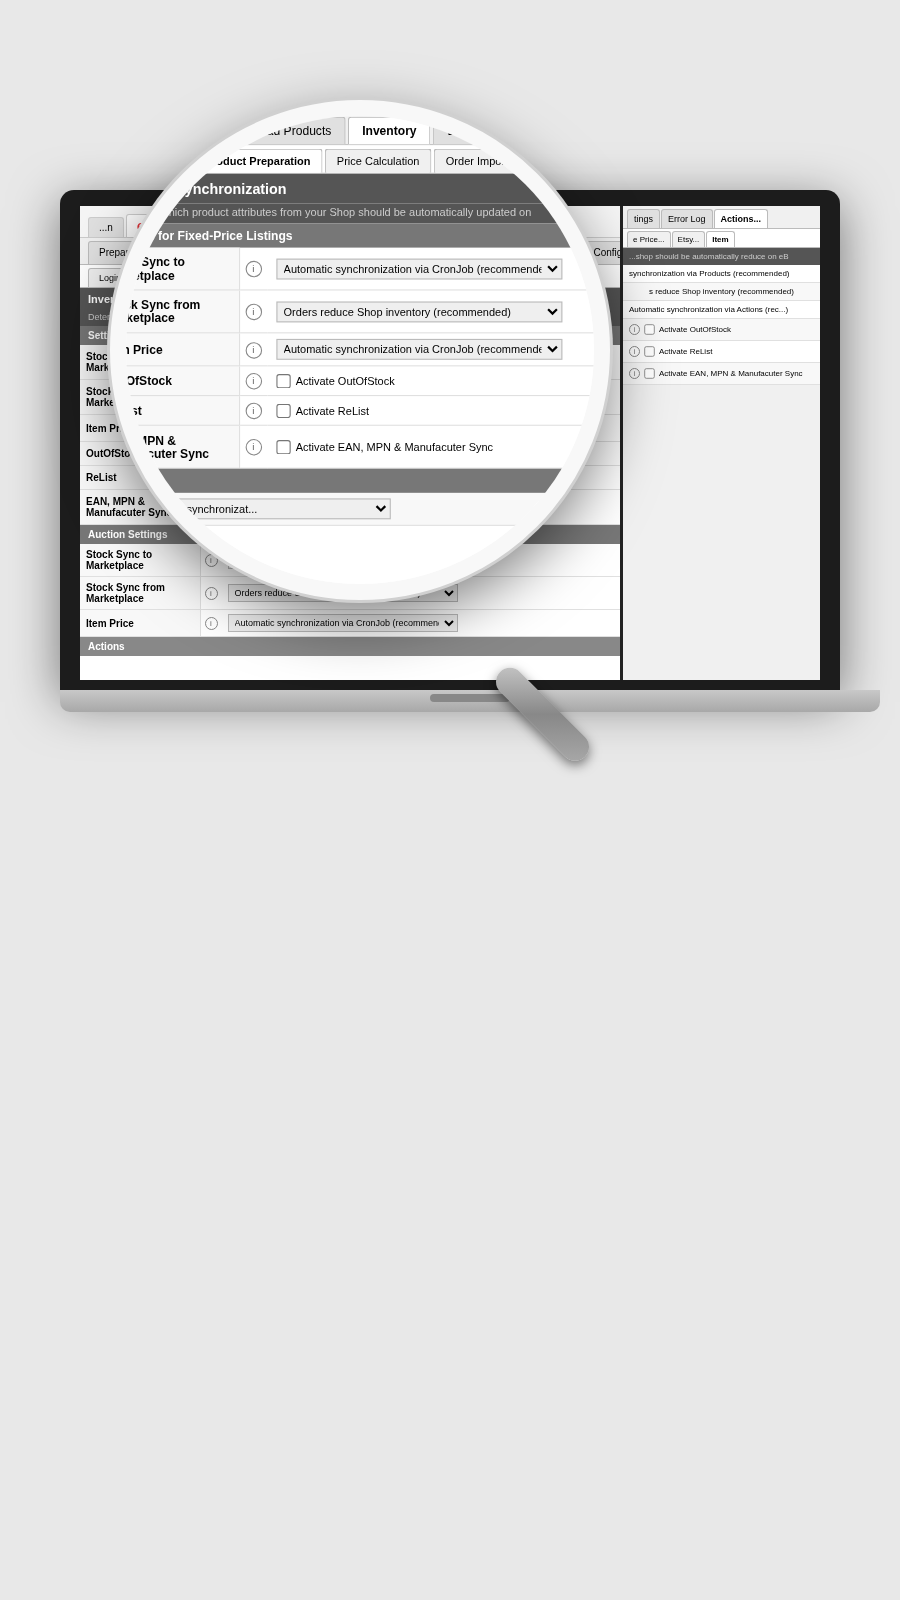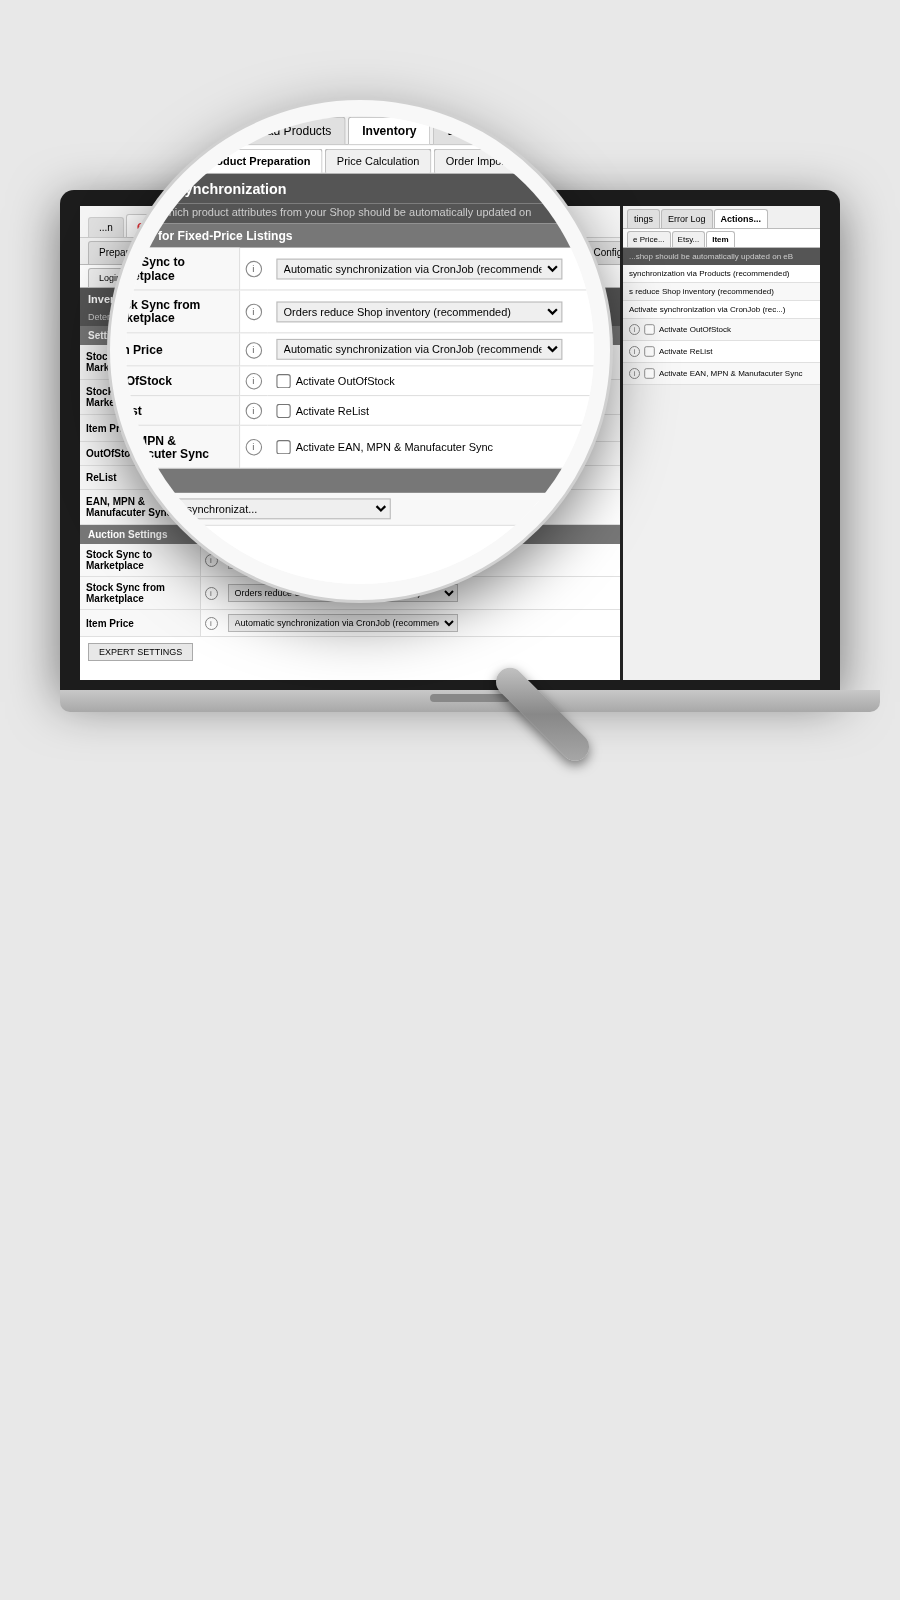--- a/index.html
+++ b/index.html
@@ -120,47 +120,45 @@
               <td style="padding:4px 6px; font-size:9px;"><select style="border:1px solid #bbb; font-size:9px; padding:2px; width:230px;"><option>Orders reduce Shop inventory (recommended)</option></select></td>
             </tr>
             <tr style="border-bottom:1px solid #e0e0e0;">
               <td style="width:120px; font-weight:bold; padding:5px 6px; background:#f8f8f8; border-right:1px solid #e0e0e0; font-size:10px; vertical-align:middle;">Item Price</td>
               <td style="width:18px; text-align:center; padding:4px;"><span style="display:inline-block;width:13px;height:13px;border:1px solid #888;border-radius:50%;text-align:center;line-height:11px;font-size:8px;color:#666;cursor:pointer;">i</span></td>
               <td style="padding:4px 6px; font-size:9px;"><select style="border:1px solid #bbb; font-size:9px; padding:2px; width:230px;"><option>Automatic synchronization via CronJob (recommended)</option></select></td>
             </tr>
           </tbody>
             </table>
 
-          <div style="padding:6px 8px;">
-            <button style="border:1px solid #aaa; background:#e8e8e8; padding:3px 10px; font-size:9px; cursor:pointer;">EXPERT SETTINGS</button>
-          </div>
+          <div style="background:#888; color:#fff; padding:4px 8px; font-size:10px; font-weight:bold;">Actions</div>
 
         </div>
 
       </div>
 
       <div style="position:absolute; right:0; top:0; width:200px; height:100%; background:#f0f0f0; border-left:3px solid #222; overflow:hidden; font-family:Arial,sans-serif; font-size:9px;">
 
         <div style="display:flex; background:#f0f0f0; border-bottom:1px solid #bbb; padding:0 4px;">
           <div style="padding:4px 6px; border:1px solid #bbb; border-bottom:none; margin-right:1px; background:#e0e0e0; font-size:9px; margin-top:3px; border-radius:3px 3px 0 0;">tings</div>
           <div style="padding:4px 6px; border:1px solid #bbb; border-bottom:none; margin-right:1px; background:#e0e0e0; font-size:9px; margin-top:3px; border-radius:3px 3px 0 0;">Error Log</div>
           <div style="padding:4px 6px; border:1px solid #bbb; border-bottom:none; margin-right:1px; background:#fff; font-size:9px; font-weight:bold; margin-top:3px; border-radius:3px 3px 0 0;">Actions...</div>
         </div>
 
         <div style="display:flex; background:#fff; border-bottom:1px solid #bbb; padding:0 4px;">
           <div style="padding:3px 5px; border:1px solid #bbb; border-bottom:none; margin-right:1px; background:#f0f0f0; font-size:8px; margin-top:2px; border-radius:3px 3px 0 0;">e Price...</div>
           <div style="padding:3px 5px; border:1px solid #bbb; border-bottom:none; margin-right:1px; background:#f0f0f0; font-size:8px; margin-top:2px; border-radius:3px 3px 0 0;">Etsy...</div>
           <div style="padding:3px 5px; border:1px solid #bbb; border-bottom:none; margin-right:1px; background:#fff; font-size:8px; font-weight:bold; margin-top:2px; border-radius:3px 3px 0 0;">Item</div>
         </div>
 
-        <div style="background:#555; color:#ccc; padding:4px 6px; font-size:8px;">...shop should be automatically updated on eB</div>
+        <div style="background:#555; color:#ccc; padding:4px 6px; font-size:8px;">...shop should be automatically reduce on eB</div>
 
         <div style="padding:4px 6px; border-bottom:1px solid #e0e0e0; font-size:8px; background:#fff;">synchronization via Products (recommended)</div>
-        <div style="padding:4px 6px; border-bottom:1px solid #e0e0e0; font-size:8px; background:#f8f8f8;">s reduce Shop inventory (recommended)</div>
-        <div style="padding:4px 6px; border-bottom:1px solid #e0e0e0; font-size:8px; background:#fff;">Activate synchronization via CronJob (rec...)</div>
+        <div style="padding:4px 6px; border-bottom:1px solid #e0e0e0; font-size:8px; background:#f8f8f8;text-align:center;">s reduce Shop inventory (recommended)</div>
+        <div style="padding:4px 6px; border-bottom:1px solid #e0e0e0; font-size:8px; background:#fff;">Automatic synchronization via Actions (rec...)</div>
         <div style="padding:4px 6px; border-bottom:1px solid #e0e0e0; font-size:8px; background:#f8f8f8; display:flex; align-items:center; gap:3px;">
             <span style="display:inline-block;width:11px;height:11px;border:1px solid #888;border-radius:50%;text-align:center;line-height:9px;font-size:7px;color:#666;">i</span>
             <input type="checkbox" style="transform: scale(0.8);">
             <span>Activate OutOfStock</span>
           </div>
         <div style="padding:4px 6px; border-bottom:1px solid #e0e0e0; font-size:8px; background:#fff; display:flex; align-items:center; gap:3px;">
             <span style="display:inline-block;width:11px;height:11px;border:1px solid #888;border-radius:50%;text-align:center;line-height:9px;font-size:7px;color:#666;">i</span>
             <input type="checkbox" style="transform: scale(0.8);">
             <span>Activate ReList</span>
           </div>

